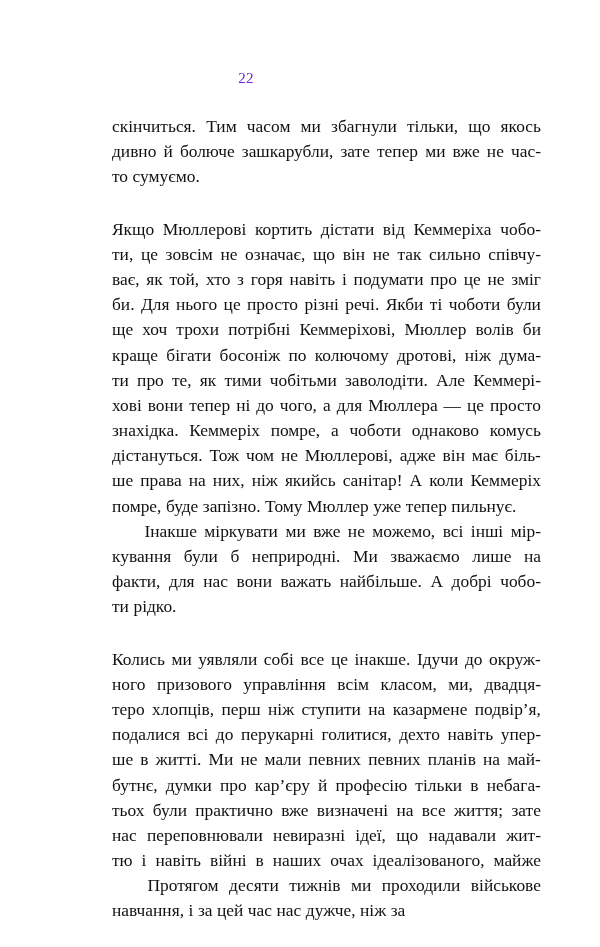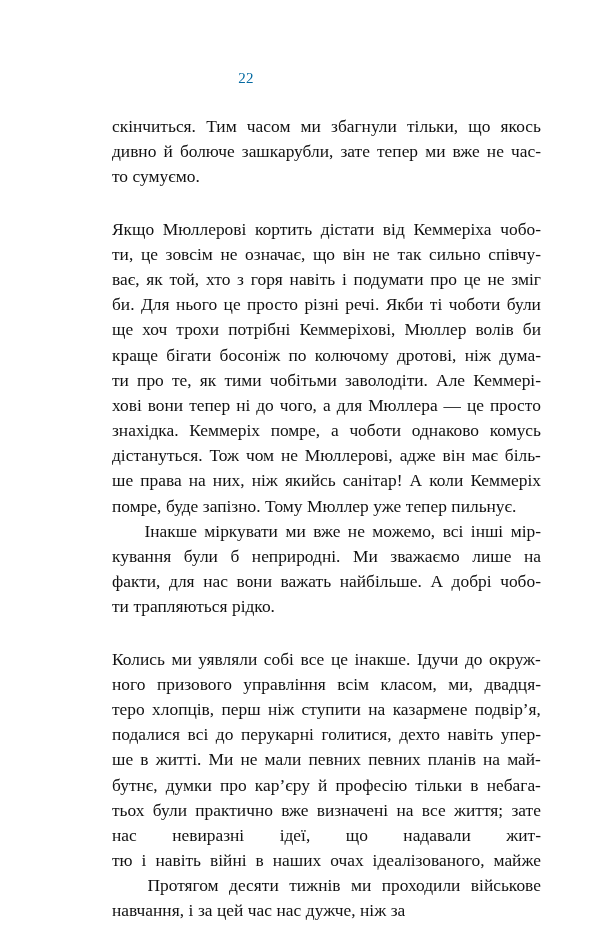--- a/index.html
+++ b/index.html
@@ -16,21 +16,21 @@
     font-family: "Liberation Serif", "DejaVu Serif", serif;
     color: #111111;
   }
   .folio {
     position: absolute;
     top: 70px;
     left: 0;
     width: 492px;
     text-align: center;
     font-size: 15px;
-    color: #0369a1;
+    color: #6d28d9;
     letter-spacing: 0.3px;
   }
   .textblock {
     position: absolute;
     top: 114px;
     left: 112px;
     width: 429px;
   }
   .para {
     margin: 0;
@@ -95,31 +95,31 @@
         <div class="line j"><span class="w">хові</span><span class="w">вони</span><span class="w">тепер</span><span class="w">ні</span><span class="w">до</span><span class="w">чого,</span><span class="w">а</span><span class="w">для</span><span class="w">Мюллера</span><span class="w">—</span><span class="w">це</span><span class="w">просто</span></div>
         <div class="line j"><span class="w">знахідка.</span><span class="w">Кеммеріх</span><span class="w">помре,</span><span class="w">а</span><span class="w">чоботи</span><span class="w">однаково</span><span class="w">комусь</span></div>
         <div class="line j"><span class="w">дістануться.</span><span class="w">Тож</span><span class="w">чом</span><span class="w">не</span><span class="w">Мюллерові,</span><span class="w">адже</span><span class="w">він</span><span class="w">має</span><span class="w">біль-</span></div>
         <div class="line j"><span class="w">ше</span><span class="w">права</span><span class="w">на</span><span class="w">них,</span><span class="w">ніж</span><span class="w">якийсь</span><span class="w">санітар!</span><span class="w">А</span><span class="w">коли</span><span class="w">Кеммеріх</span></div>
         <div class="line last"><span class="w">помре,</span><span class="w">буде</span><span class="w">запізно.</span><span class="w">Тому</span><span class="w">Мюллер</span><span class="w">уже</span><span class="w">тепер</span><span class="w">пильнує.</span></div>
       </div>
       <div class="para">
         <div class="line j indent"><span class="lead"></span><span class="w">Інакше</span><span class="w">міркувати</span><span class="w">ми</span><span class="w">вже</span><span class="w">не</span><span class="w">можемо,</span><span class="w">всі</span><span class="w">інші</span><span class="w">мір-</span></div>
         <div class="line j"><span class="w">кування</span><span class="w">були</span><span class="w">б</span><span class="w">неприродні.</span><span class="w">Ми</span><span class="w">зважаємо</span><span class="w">лише</span><span class="w">на</span></div>
         <div class="line j"><span class="w">факти,</span><span class="w">для</span><span class="w">нас</span><span class="w">вони</span><span class="w">важать</span><span class="w">найбільше.</span><span class="w">А</span><span class="w">добрі</span><span class="w">чобо-</span></div>
-        <div class="line last"><span class="w">ти</span><span class="w">трапляються</span><span class="w">рідко.</span></div>
+        <div class="line last"><span class="w">ти</span><span class="w">рідко.</span></div>
       </div>
       <div class="para spaced">
         <div class="line j"><span class="w">Колись</span><span class="w">ми</span><span class="w">уявляли</span><span class="w">собі</span><span class="w">все</span><span class="w">це</span><span class="w">інакше.</span><span class="w">Ідучи</span><span class="w">до</span><span class="w">окруж-</span></div>
         <div class="line j"><span class="w">ного</span><span class="w">призового</span><span class="w">управління</span><span class="w">всім</span><span class="w">класом,</span><span class="w">ми,</span><span class="w">двадця-</span></div>
         <div class="line j"><span class="w">теро</span><span class="w">хлопців,</span><span class="w">перш</span><span class="w">ніж</span><span class="w">ступити</span><span class="w">на</span><span class="w">казармене</span><span class="w">подвір’я,</span></div>
         <div class="line j"><span class="w">подалися</span><span class="w">всі</span><span class="w">до</span><span class="w">перукарні</span><span class="w">голитися,</span><span class="w">дехто</span><span class="w">навіть</span><span class="w">упер-</span></div>
         <div class="line j"><span class="w">ше</span><span class="w">в</span><span class="w">житті.</span><span class="w">Ми</span><span class="w">не</span><span class="w">мали</span><span class="w">певних</span><span class="w">певних</span><span class="w">планів</span><span class="w">на</span><span class="w">май-</span></div>
         <div class="line j"><span class="w">бутнє,</span><span class="w">думки</span><span class="w">про</span><span class="w">кар’єру</span><span class="w">й</span><span class="w">професію</span><span class="w">тільки</span><span class="w">в</span><span class="w">небага-</span></div>
         <div class="line j"><span class="w">тьох</span><span class="w">були</span><span class="w">практично</span><span class="w">вже</span><span class="w">визначені</span><span class="w">на</span><span class="w">все</span><span class="w">життя;</span><span class="w">зате</span></div>
-        <div class="line j"><span class="w">нас</span><span class="w">невиразні</span><span class="w">ідеї,</span><span class="w">що</span><span class="w">надавали</span><span class="w">жит-</span></div>
+        <div class="line j"><span class="w">нас</span><span class="w">переповнювали</span><span class="w">невиразні</span><span class="w">ідеї,</span><span class="w">що</span><span class="w">надавали</span><span class="w">жит-</span></div>
         <div class="line j"><span class="w">тю</span><span class="w">і</span><span class="w">навіть</span><span class="w">війні</span><span class="w">в</span><span class="w">наших</span><span class="w">очах</span><span class="w">ідеалізованого,</span><span class="w">майже</span></div>
       </div>
       <div class="para">
         <div class="line j indent"><span class="lead"></span><span class="w">Протягом</span><span class="w">десяти</span><span class="w">тижнів</span><span class="w">ми</span><span class="w">проходили</span><span class="w">військове</span></div>
         <div class="line last"><span class="w">навчання,</span><span class="w">і</span><span class="w">за</span><span class="w">цей</span><span class="w">час</span><span class="w">нас</span><span class="w">дужче,</span><span class="w">ніж</span><span class="w">за</span></div>
       </div>
     </div>
 
 </div>
 

